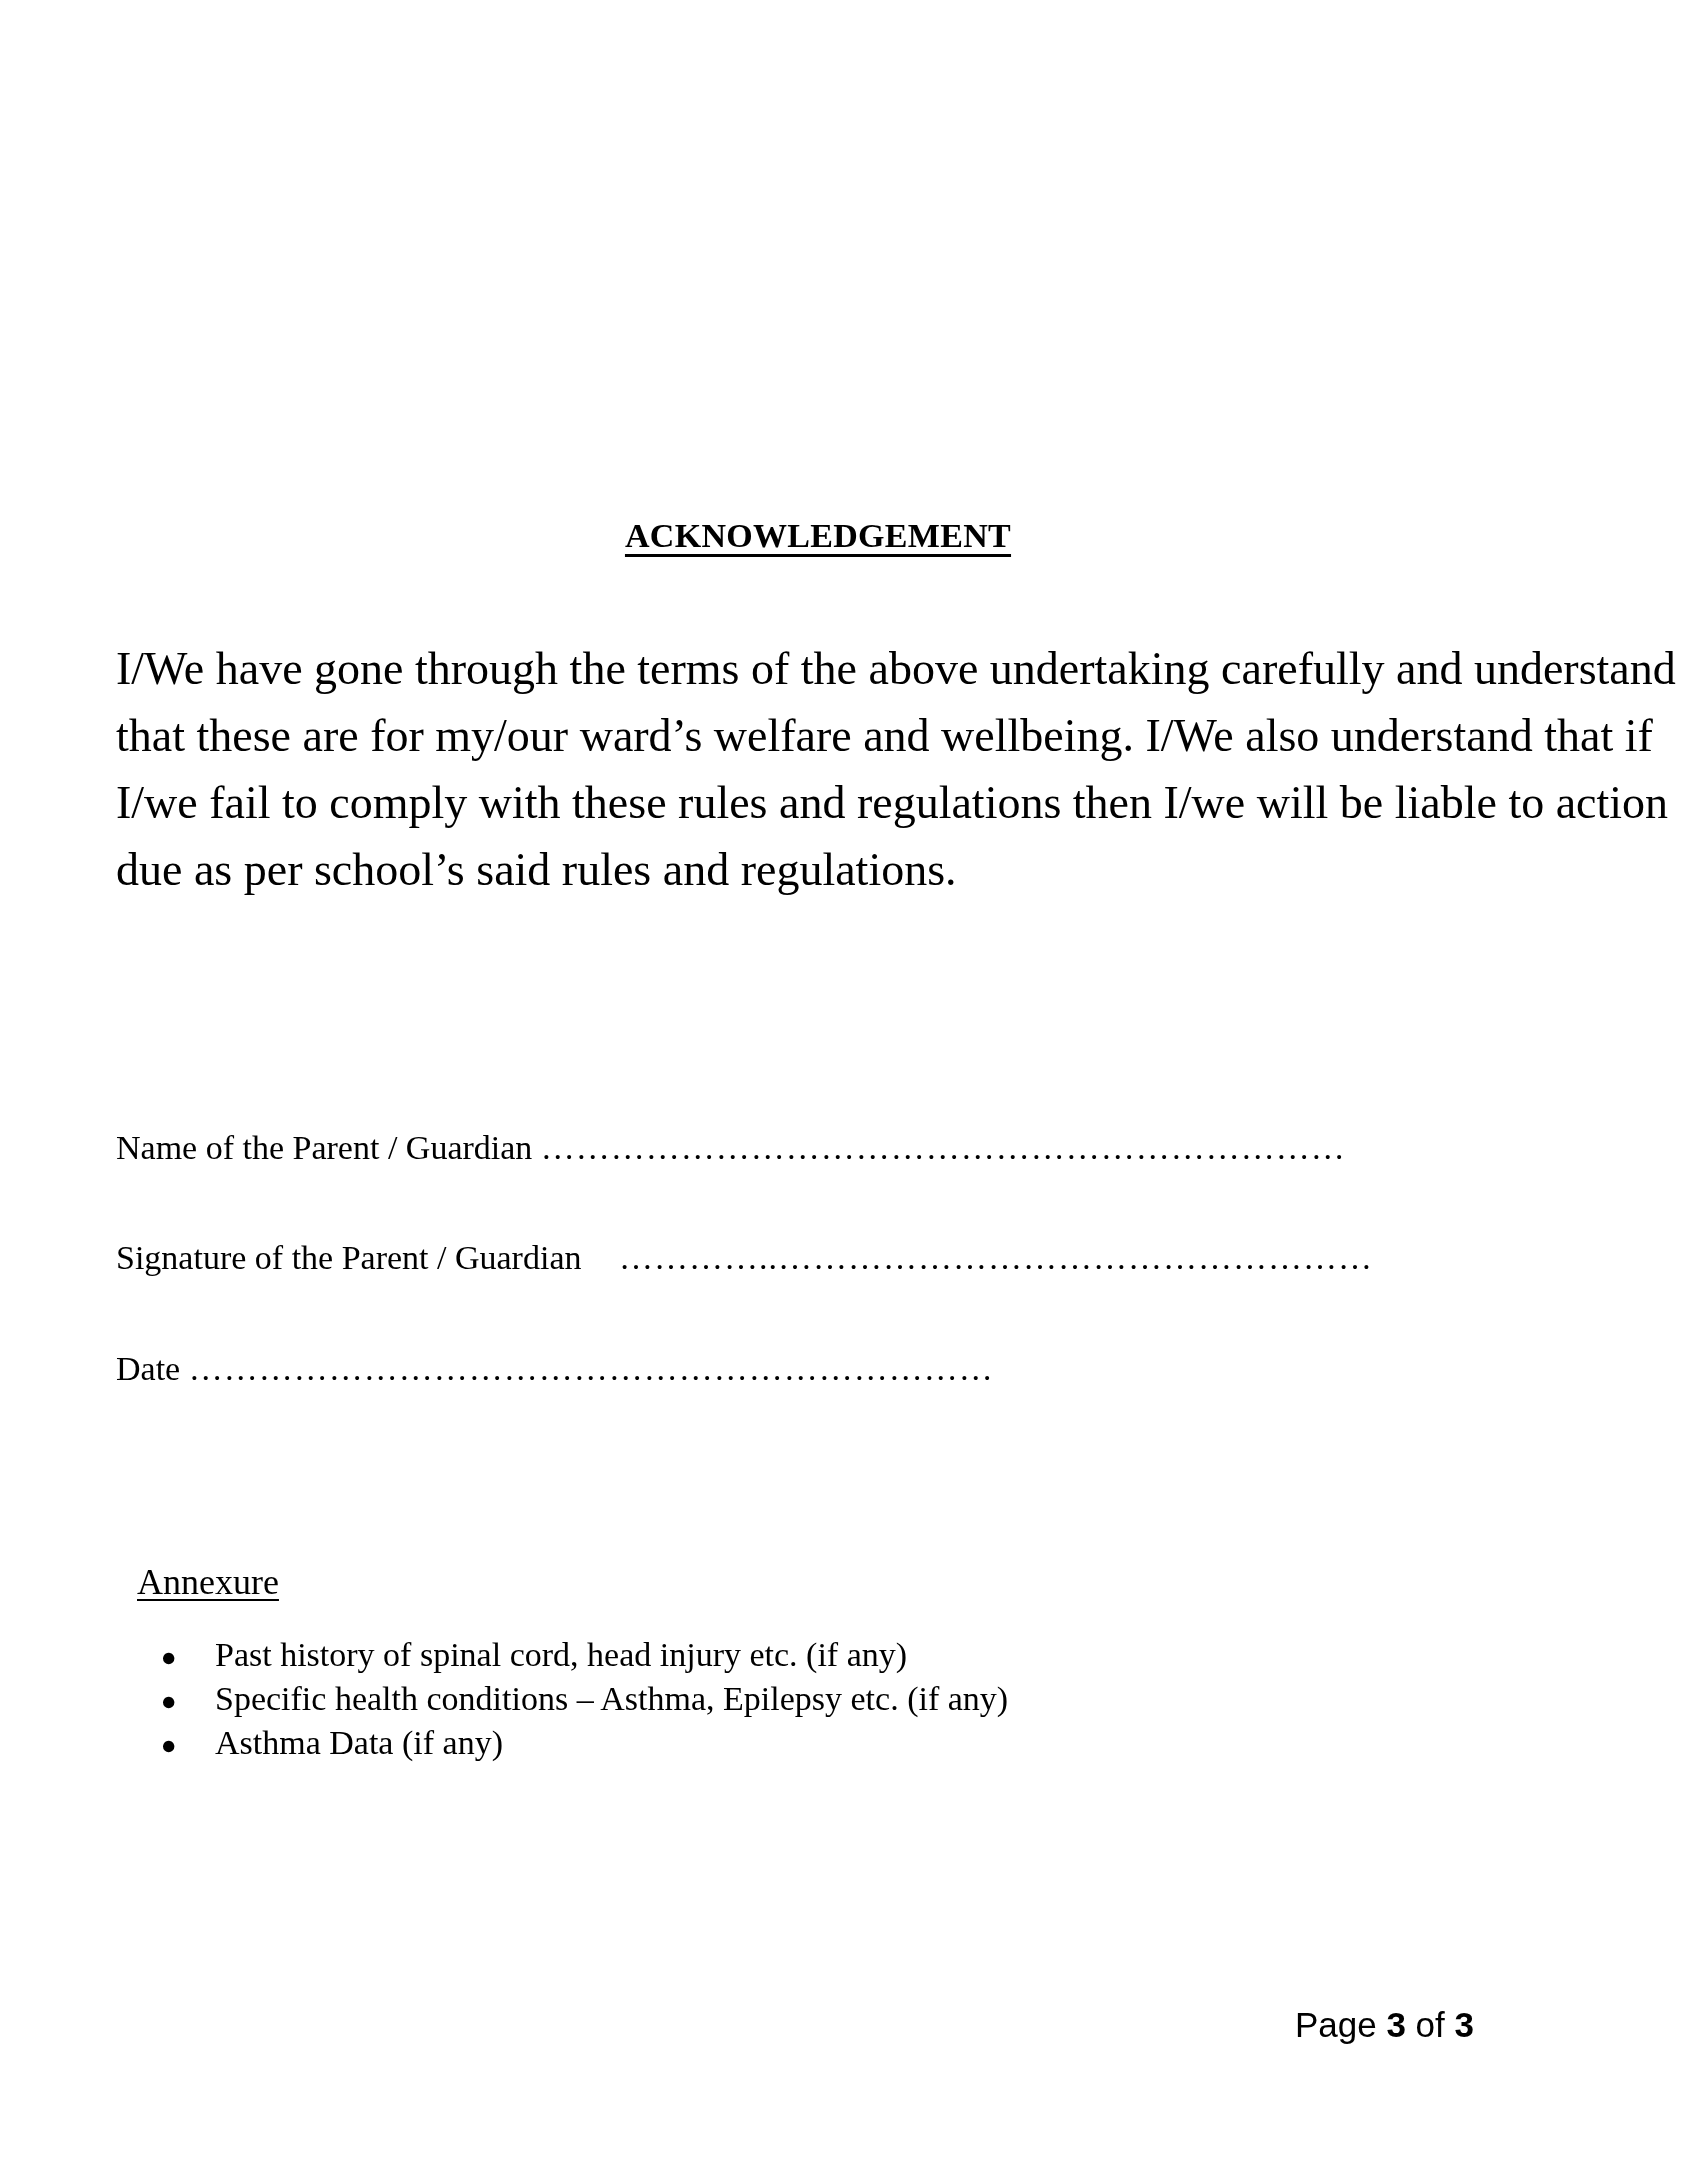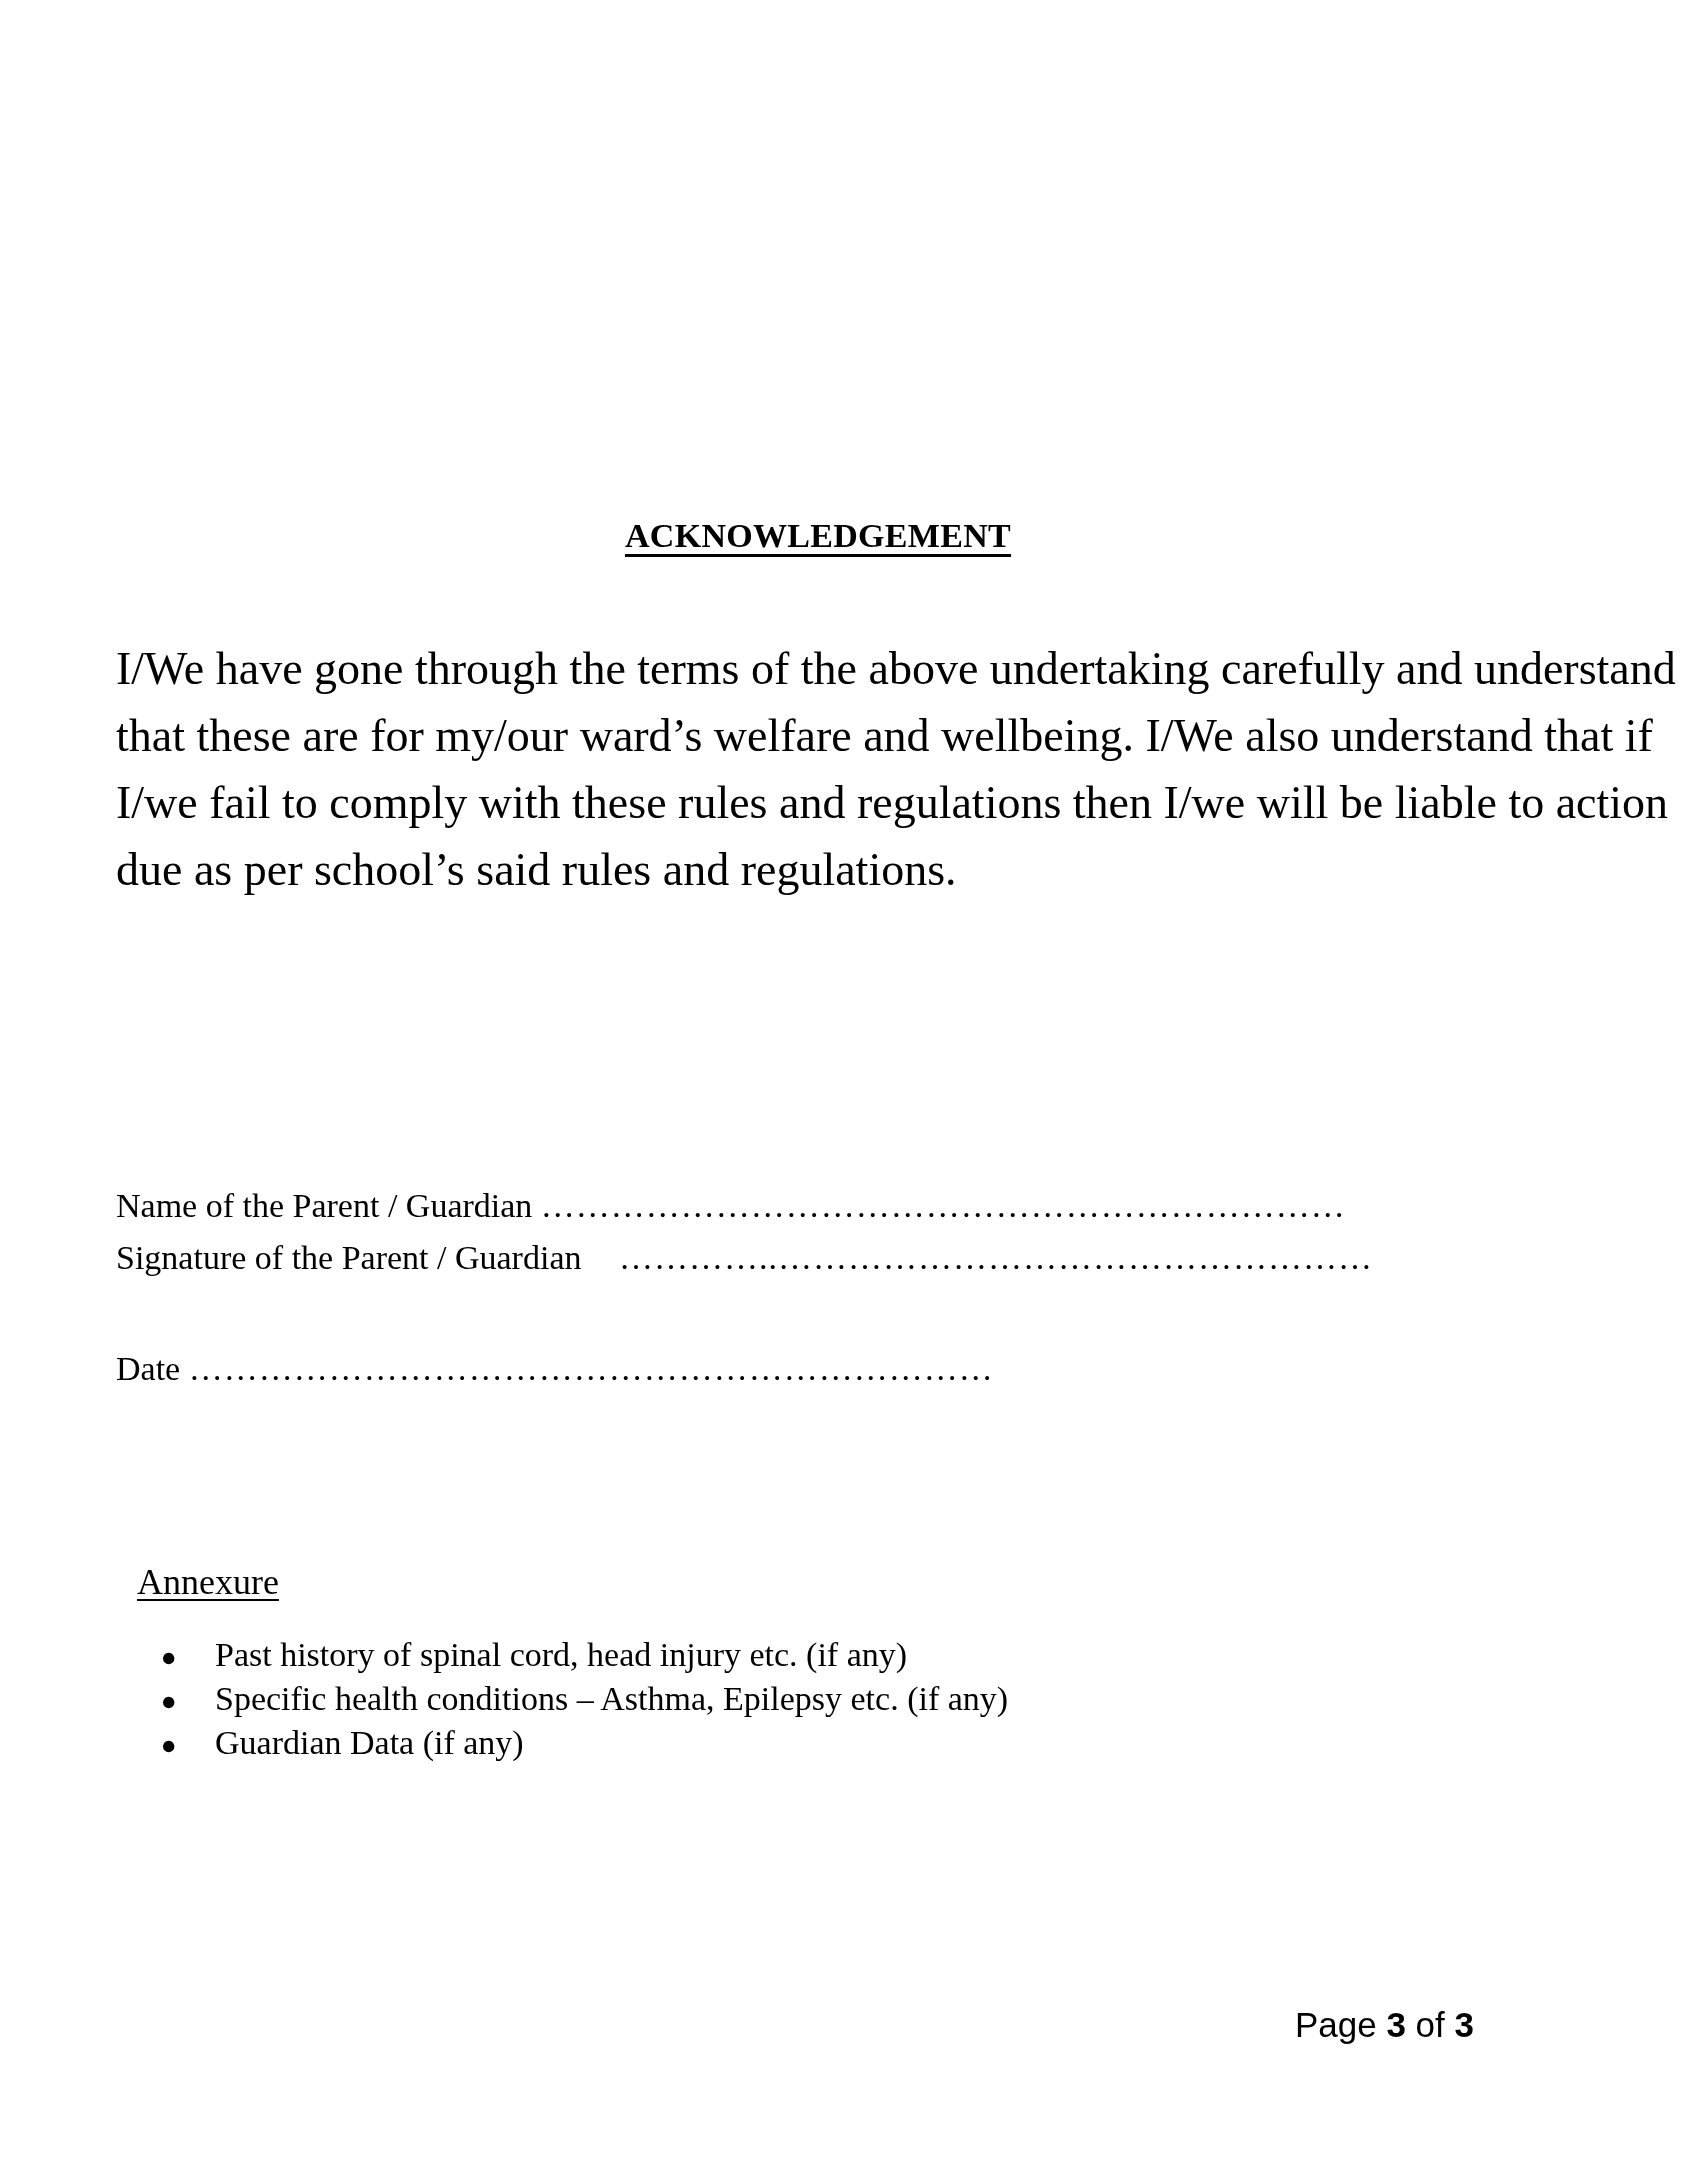--- a/index.html
+++ b/index.html
@@ -31,21 +31,21 @@
 
   <div class="title">ACKNOWLEDGEMENT</div>
 
   <div class="para">
     <span class="line">I/We have gone through the terms of the above undertaking carefully and understand</span>
     <span class="line">that these are for my/our ward’s welfare and wellbeing. I/We also understand that if</span>
     <span class="line">I/we fail to comply with these rules and regulations then I/we will be liable to action</span>
     <span class="line last">due as per school’s said rules and regulations.</span>
   </div>
 
-  <div class="field" style="top:1187px;">
+  <div class="field" style="top:1129px;">
     <span>Name of the Parent / Guardian</span>
     <span class="dots">……………………………………………………………</span>
   </div>
 
   <div class="field" style="top:1239px;">
     <span>Signature of the Parent / Guardian</span>
     <span class="dots" style="margin-left:29px;">…………..……………………………………………</span>
   </div>
 
   <div class="field" style="top:1350px;">
@@ -59,21 +59,21 @@
     <li>
       <span class="bullet">●</span>
       <span>Past history of spinal cord, head injury etc. (if any)</span>
     </li>
     <li>
       <span class="bullet">●</span>
       <span>Specific health conditions – Asthma, Epilepsy etc. (if any)</span>
     </li>
     <li>
       <span class="bullet">●</span>
-      <span>Guardian Data (if any)</span>
+      <span>Asthma Data (if any)</span>
     </li>
   </ul>
 
   <div class="footer">
     <span>Page</span>
     <b>3</b>
     <span>of</span>
     <b>3</b>
   </div>
 

